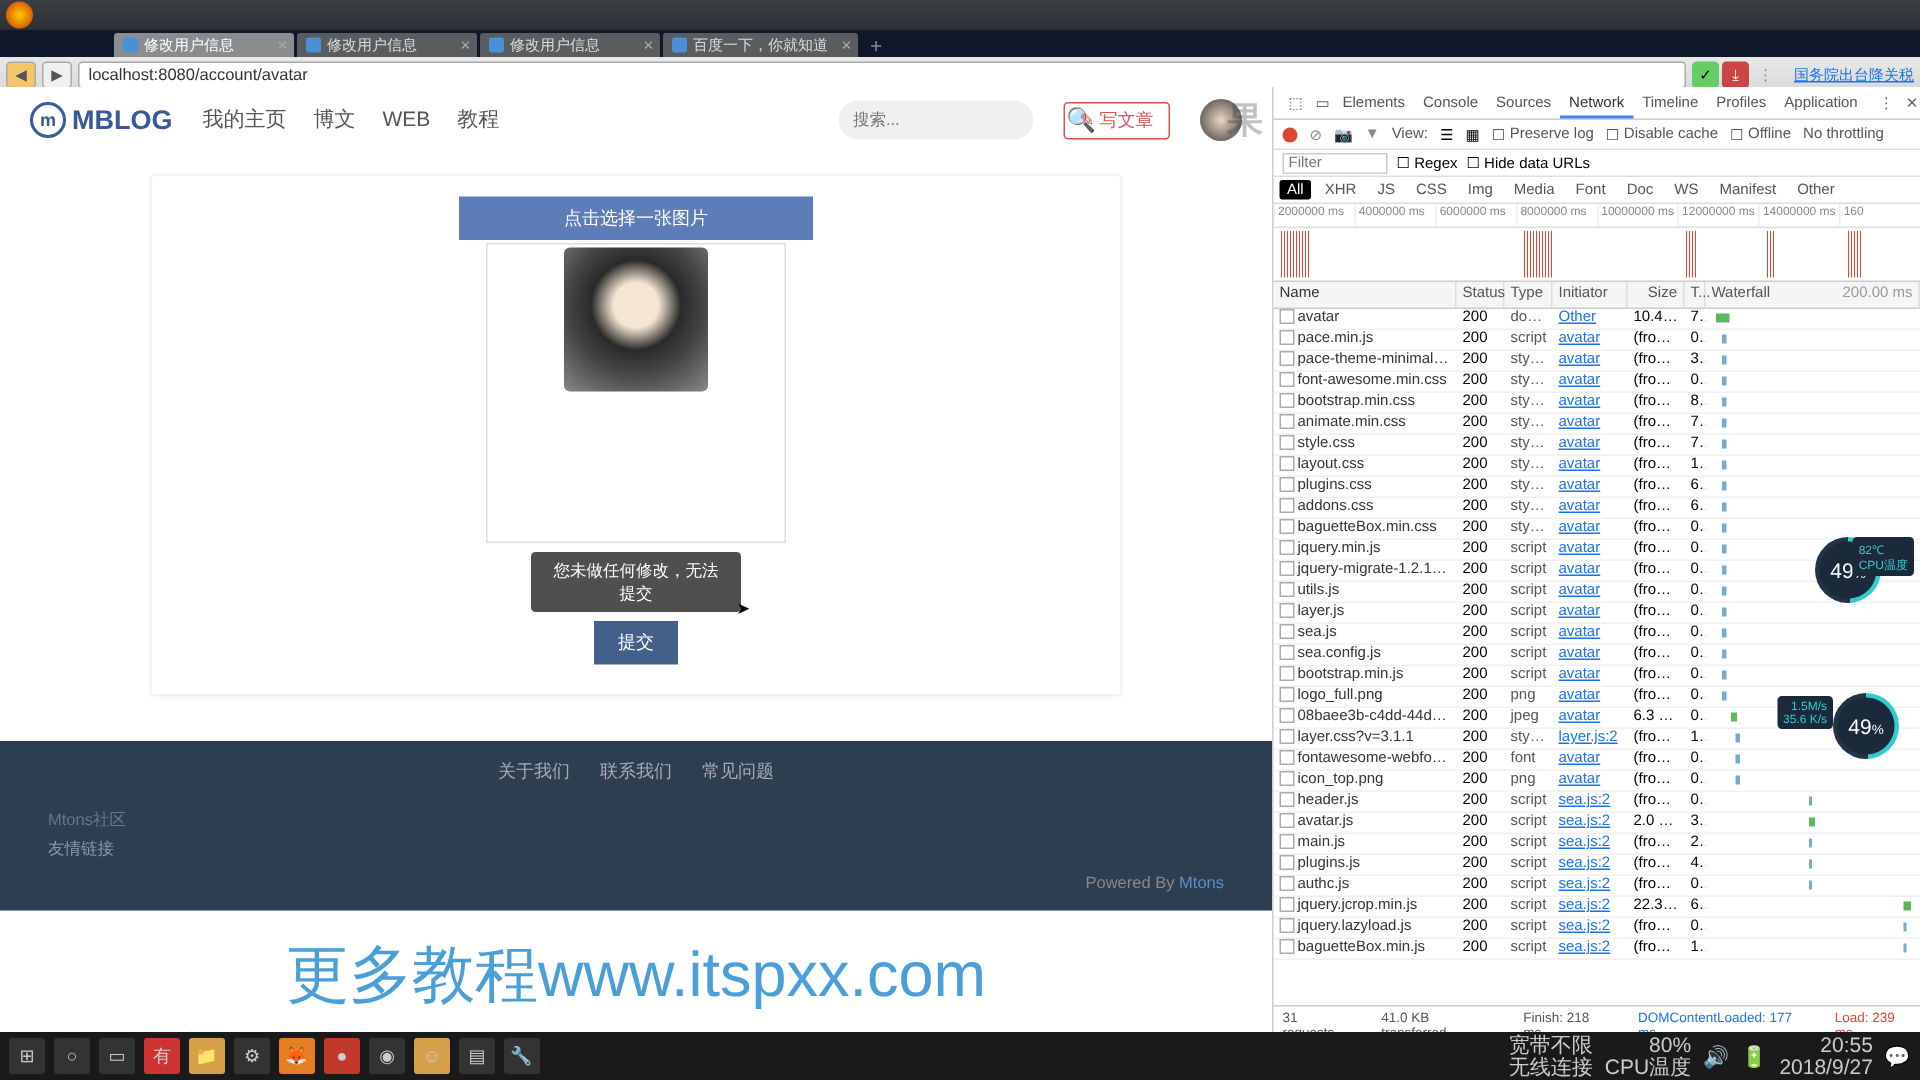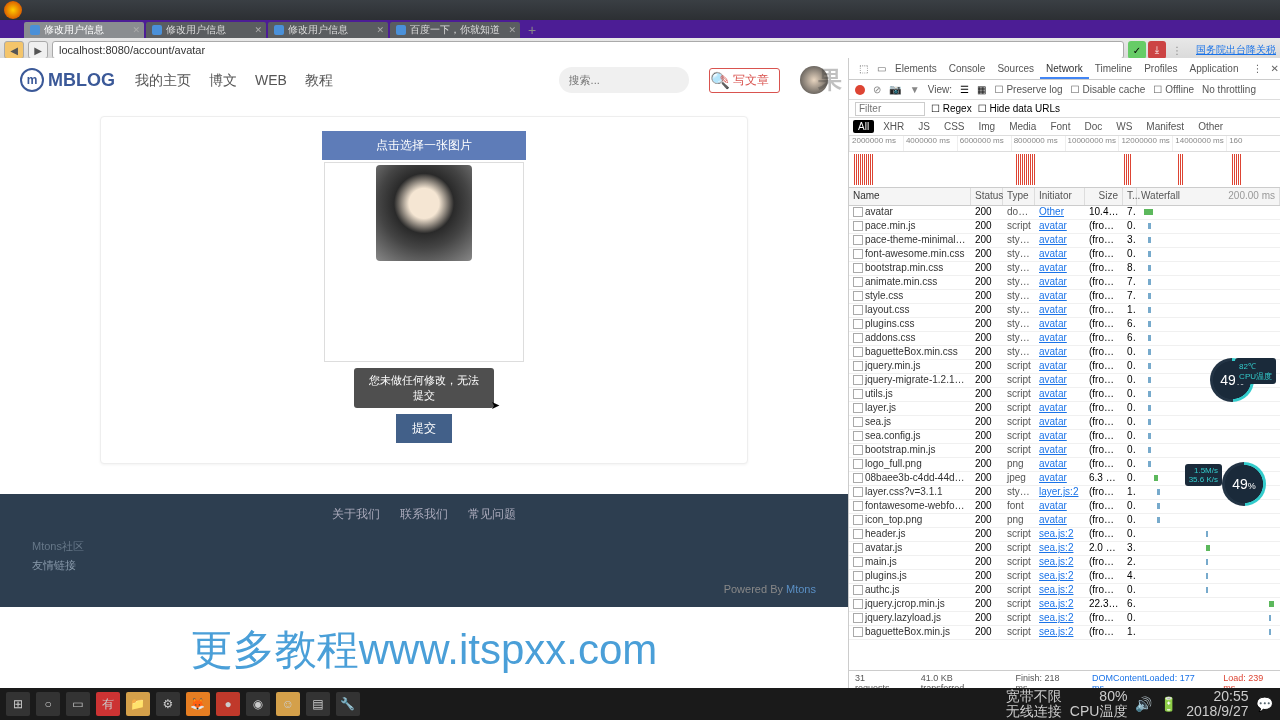--- a/index.html
+++ b/index.html
@@ -1,21 +1,21 @@
 <!DOCTYPE html>
 <html><head>
 <meta charset="utf-8">
 <style>
 * { margin:0; padding:0; box-sizing:border-box; font-family:"Microsoft YaHei",Arial,sans-serif; }
 body { width:1280px; height:720px; overflow:hidden; background:#000; position:relative; }
 
 
 .titlebar { height:20px; background:linear-gradient(#3a3f44,#2c2f33); display:flex; align-items:center; }
 .titlebar .orb { width:18px; height:18px; border-radius:50%; background:radial-gradient(circle,#ffcc00,#cc3300); margin-left:4px; }
-.tabs-strip { height:18px; background:#4c1d95; display:flex; padding-left:24px; align-items:flex-end; }
+.tabs-strip { height:18px; background:#0f172a; display:flex; padding-left:76px; align-items:flex-end; }
 .tab { height:16px; background:#5a5d60; color:#ddd; font-size:10px; padding:1px 20px 1px 6px; margin-right:2px; border-radius:2px 2px 0 0; position:relative; display:flex; align-items:center; min-width:120px; }
 .tab.active { background:#8a8d90; color:#fff; }
 .tab .favicon { width:10px; height:10px; background:#4a90d9; border-radius:2px; margin-right:4px; }
 .tab .closex { position:absolute; right:4px; font-size:9px; color:#aaa; }
 .tab-add { color:#888; font-size:14px; margin-left:6px; }
 .addr-bar { height:24px; background:linear-gradient(#e8e8e8,#d8d8d8); display:flex; align-items:center; padding:0 4px; gap:4px; }
 .nav-btn { width:20px; height:18px; background:#f0f0f0; border:1px solid #aaa; border-radius:3px; font-size:10px; display:flex; align-items:center; justify-content:center; color:#555; }
 .nav-btn.back { background:#f4c56b; }
 .url-input { flex:1; height:18px; background:#fff; border:1px solid #aaa; border-radius:3px; font-size:11px; padding:0 6px; color:#333; }
 .addr-right { display:flex; gap:2px; }
@@ -32,21 +32,21 @@
 .nav-link { color:#555; font-size:14px; }
 .search-box { flex:1; max-width:130px; height:26px; background:#f0f0f0; border-radius:13px; display:flex; align-items:center; padding:0 10px; margin-left:auto; }
 .search-box input { border:none; background:none; font-size:11px; flex:1; outline:none; }
 .write-btn { border:1px solid #d9534f; color:#d9534f; border-radius:3px; padding:3px 10px; font-size:12px; }
 .avatar-sm { width:28px; height:28px; border-radius:50%; background:radial-gradient(circle,#e8d5c0,#3a3a3a); }
 .card { margin:14px 100px; background:#fff; border:1px solid #eee; border-radius:4px; padding:14px; box-shadow:0 1px 3px rgba(0,0,0,.05); }
 .subtabs { display:flex; gap:4px; margin-bottom:20px; }
 .subtab { padding:5px 12px; font-size:12px; color:#666; border-radius:3px; }
 .subtab.active { background:#428bca; color:#fff; }
 .upload-area { text-align:center; }
-.choose-btn { background:#5e7cb8; color:#fff; padding:6px 0; font-size:12px; width:204px; margin:0 auto; }
+.choose-btn { background:#5e7cb8; color:#fff; padding:6px 0; font-size:12px; width:236px; margin:0 auto; }
 .preview-box { width:200px; height:200px; border:1px solid #ddd; margin:2px auto; display:flex; align-items:flex-start; justify-content:center; overflow:hidden; position:relative; }
 .preview-box .avatar-img { width:96px; height:96px; margin-top:2px; background:radial-gradient(circle at 50% 40%,#f5e6d3 20%,#2a2a2a 40%,#444 60%,#888 100%); border-radius:4px; }
 .tooltip-msg { background:rgba(60,60,60,.9); color:#fff; padding:5px 12px; font-size:11px; border-radius:3px; width:140px; margin:6px auto; position:relative; }
 .cursor-ptr { position:absolute; right:-6px; bottom:-4px; font-size:11px; color:#000; }
 .submit-btn { background:#426089; color:#fff; padding:6px 16px; font-size:12px; border:none; margin:6px auto; display:block; }
 .footer1 { background:#2d3e50; color:#aab; padding:12px; font-size:12px; margin-top:30px; }
 .footer1 .links { text-align:center; margin-bottom:16px; }
 .footer1 .links span { margin:0 10px; }
 .footer1 .side { margin-left:20px; color:#89a; font-size:11px; }
 .footer1 .side div { margin:4px 0; }

